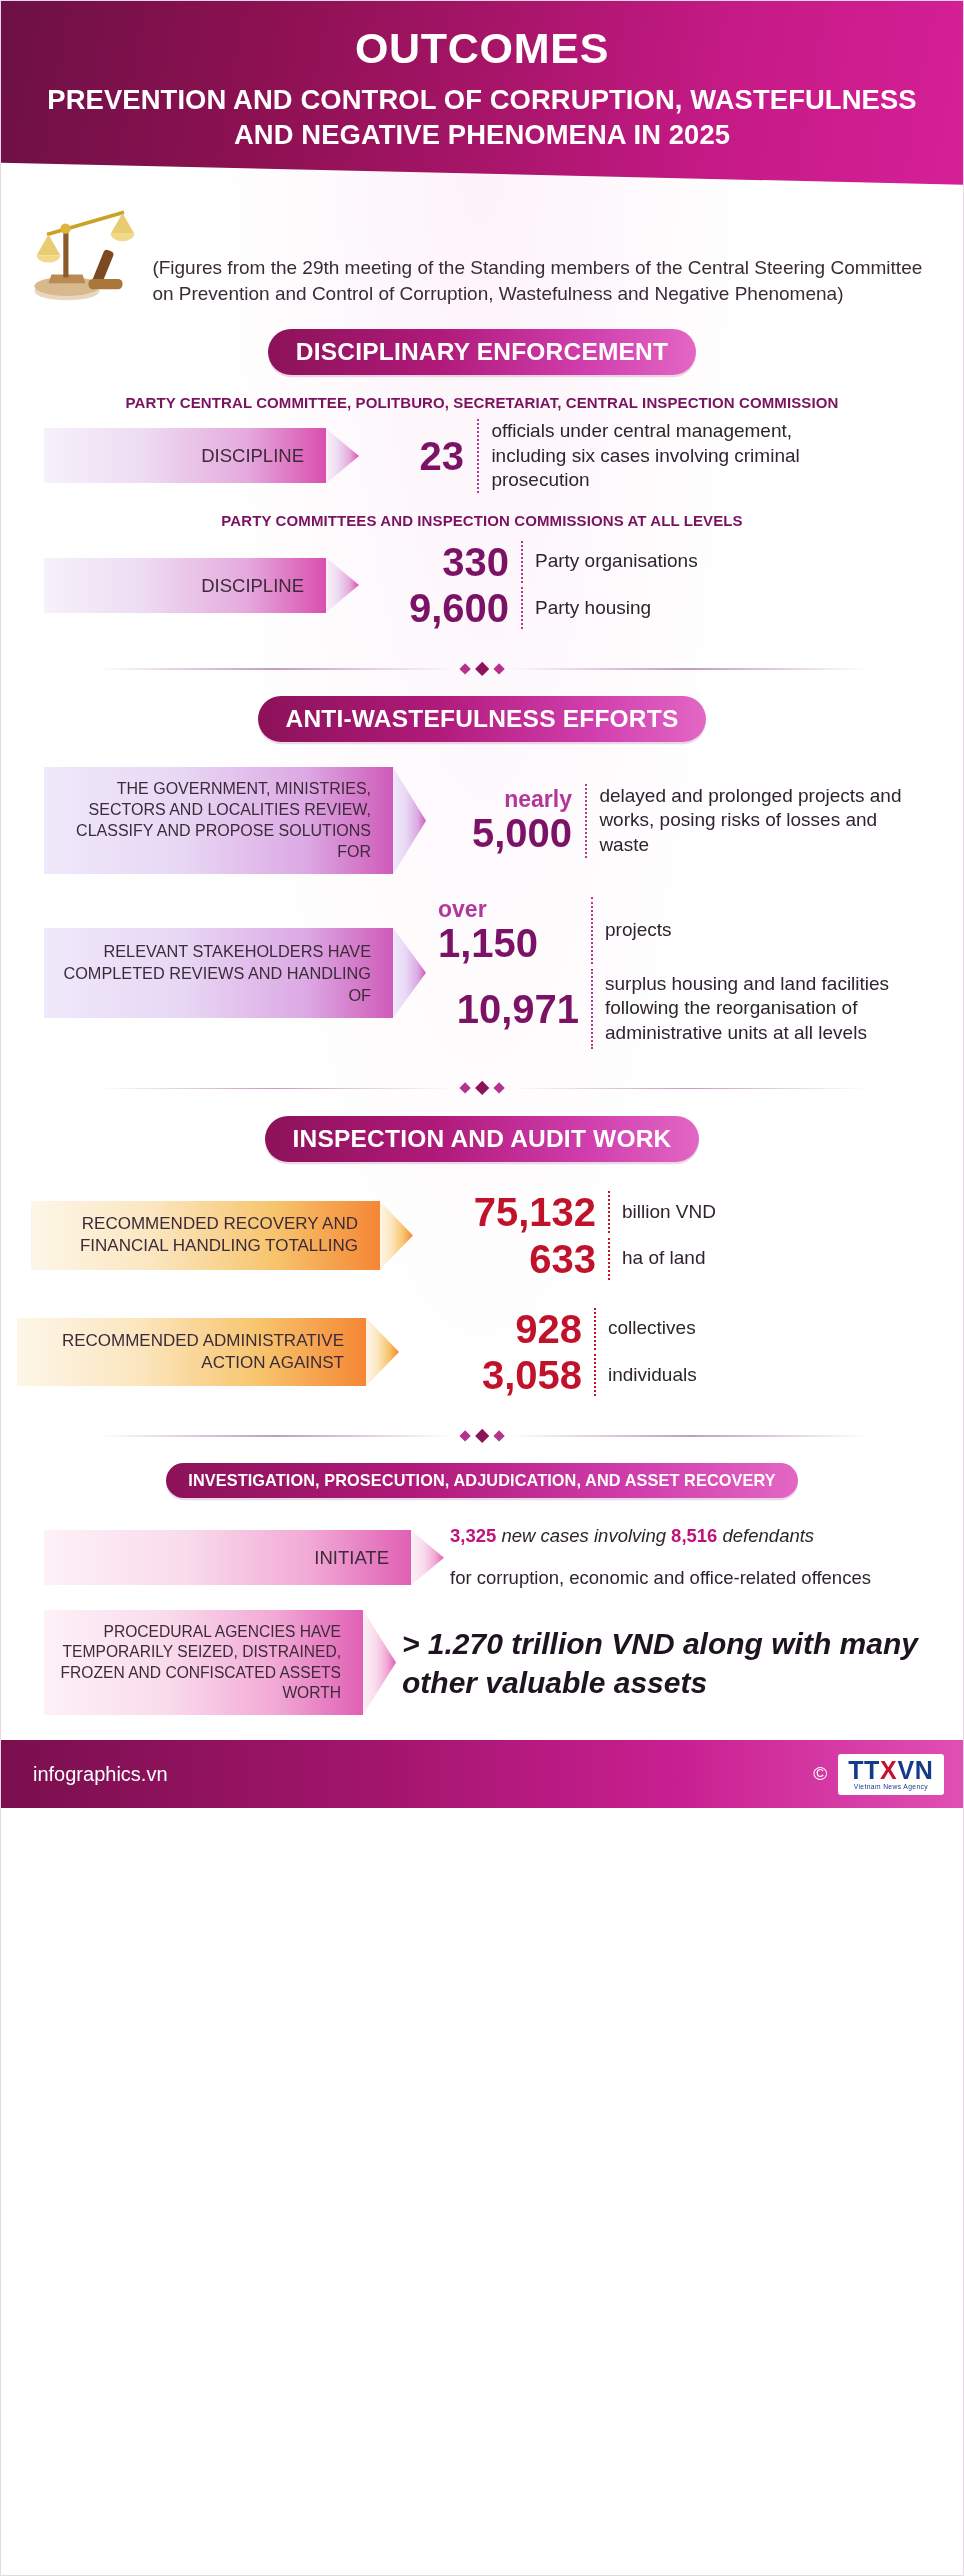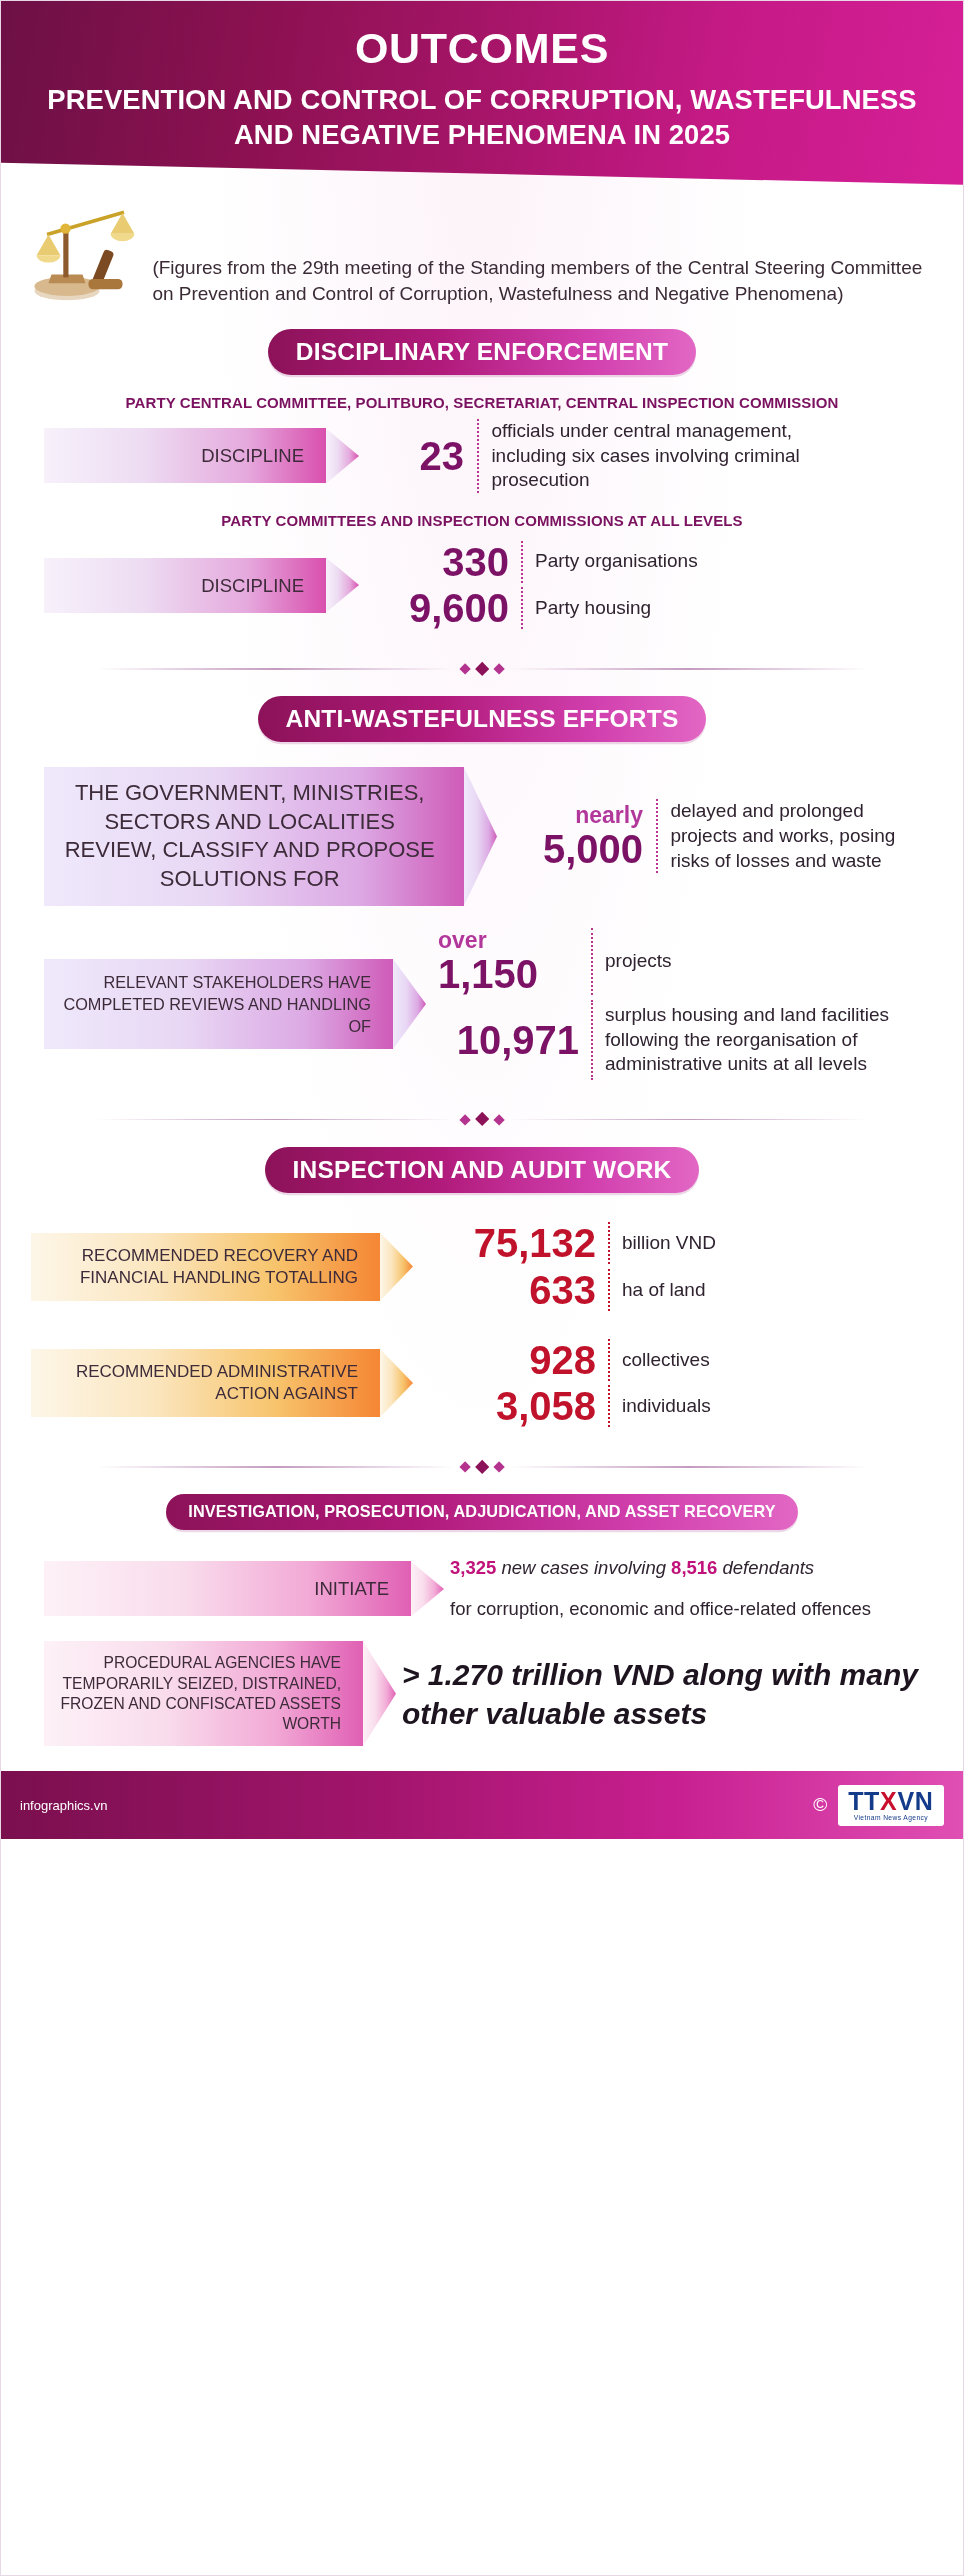--- a/index.html
+++ b/index.html
@@ -182,21 +182,21 @@
   
   .footer{
     position:relative;
     margin-top:25px;
     height:68px;
     background:linear-gradient(90deg,#7a0f4e 0%,#a3156d 40%,#c81f90 70%,#e04fb4 100%);
     display:flex;align-items:center;justify-content:space-between;
     padding:0 19px;
     box-sizing:border-box;
   }
-  .footer .site{color:#ffffff;font-size:13px;}
+  .footer .site{color:#ffffff;font-size:20px;margin-left:13px;}
   .logo-box{display:flex;align-items:center;gap:7.4px;background:#fff;padding:4.5px 10.4px;border-radius:3px;}
   .ttxvn{font-weight:bold;font-size:25px;color:#143a8a;letter-spacing:0.7px;line-height:1;}
   .ttxvn .x{color:#c8102e;}
   .ttxvn-sub{font-size:6.7px;color:#143a8a;letter-spacing:0.4px;text-align:center;}
   .copy{color:#fff;font-size:19px;margin-right:6px;}
   .footer-right{display:flex;align-items:center;gap:4.5px;}
 </style>
 </head>
 <body>
 
@@ -261,21 +261,21 @@
     <div class="line"></div>
     <div class="dia"></div>
     <div class="dia mid"></div>
     <div class="dia"></div>
     <div class="line"></div>
   </div>
 
   <div class="banner">ANTI-WASTEFULNESS EFFORTS</div>
 
   <div class="row" style="margin-top:25px;">
-    <div class="arrow purple2" style="width:420px;font-size:22px;line-height:1.3;text-align:center;">THE GOVERNMENT, MINISTRIES, SECTORS AND LOCALITIES REVIEW, CLASSIFY AND PROPOSE SOLUTIONS FOR</div>
+    <div class="arrow purple2" style="width:349px;font-size:16px;line-height:1.3;">THE GOVERNMENT, MINISTRIES, SECTORS AND LOCALITIES REVIEW, CLASSIFY AND PROPOSE SOLUTIONS FOR</div>
     <div class="valbox" style="flex:1;padding-left:45px;">
       <div class="val-col" style="width:134px;">
         <div class="smallover">nearly</div>
         <div class="bignum">5,000</div>
       </div>
       <div class="dotline" style="flex:1;max-width:312px;">delayed and prolonged projects and works, posing risks of losses and waste</div>
     </div>
   </div>
 
   <div class="row" style="margin-top:18px;">
@@ -312,21 +312,21 @@
         <div class="bignum red num" style="width:171px;">75,132</div>
         <div class="dotline red" style="padding-top:4.5px;padding-bottom:4.5px;">billion VND</div>
       </div>
       <div class="pairblock">
         <div class="bignum red num" style="width:171px;">633</div>
         <div class="dotline red" style="padding-top:4.5px;padding-bottom:4.5px;">ha of land</div>
       </div>
     </div>
   </div>
 
-  <div class="row" style="margin-top:19px;padding-left:30px;">
+  <div class="row" style="margin-top:19px;padding-left:16px;">
     <div class="arrow orange" style="width:349px;font-size:17px;line-height:1.3;">RECOMMENDED ADMINISTRATIVE ACTION AGAINST</div>
     <div style="flex:1;padding-left:45px;">
       <div class="pairblock">
         <div class="bignum red num" style="width:171px;">928</div>
         <div class="dotline red" style="padding-top:4.5px;padding-bottom:4.5px;">collectives</div>
       </div>
       <div class="pairblock">
         <div class="bignum red num" style="width:171px;">3,058</div>
         <div class="dotline red" style="padding-top:4.5px;padding-bottom:4.5px;">individuals</div>
       </div>

